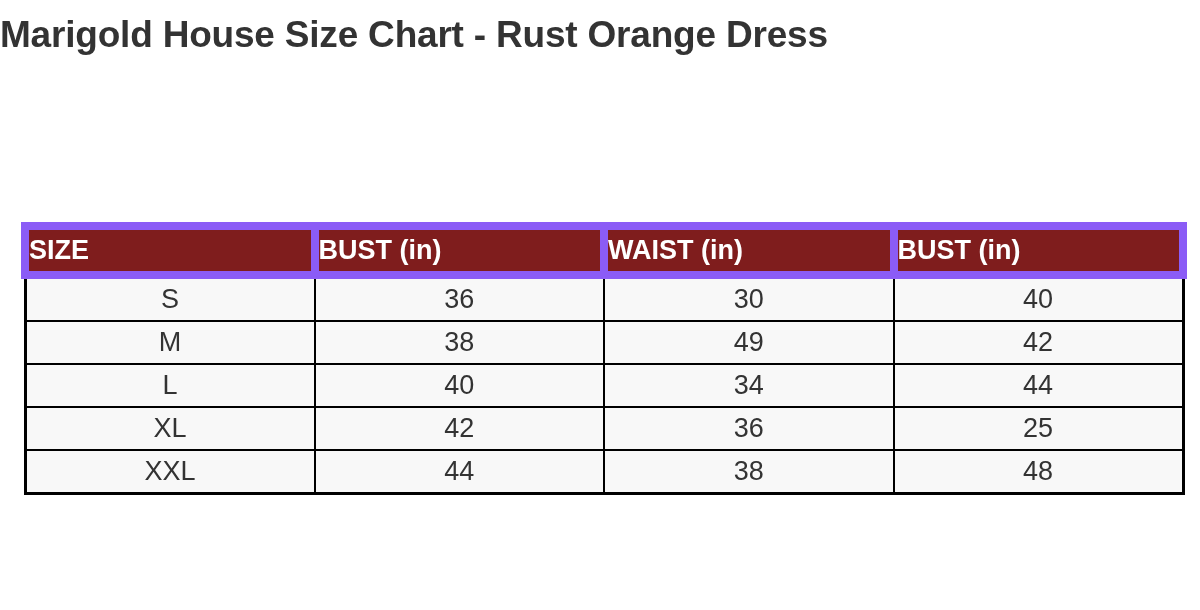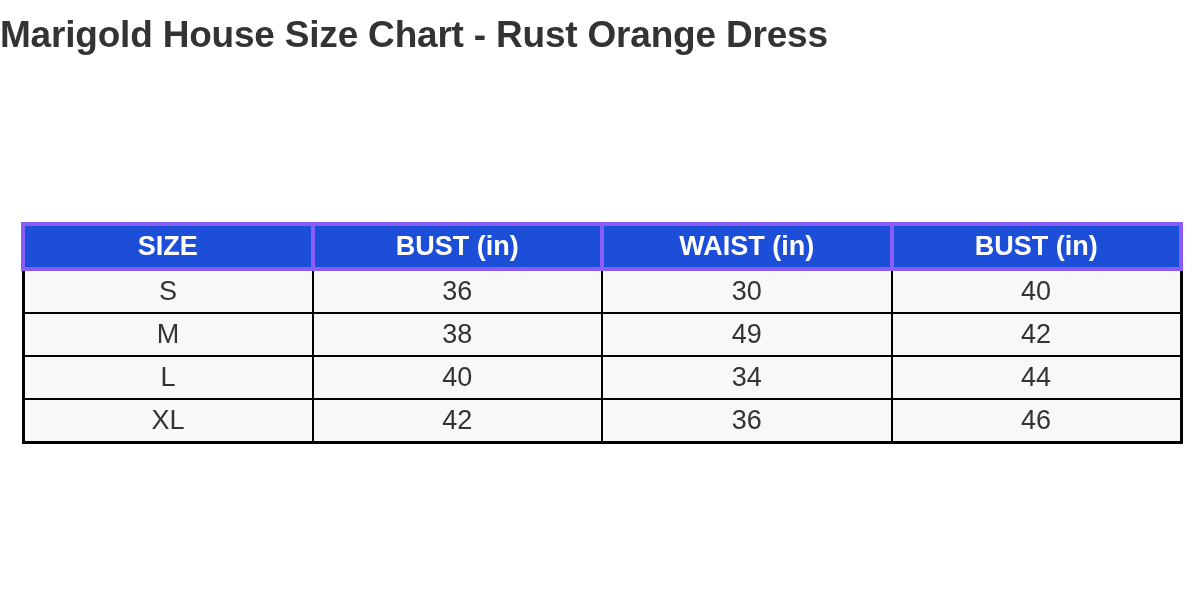--- a/index.html
+++ b/index.html
@@ -46,29 +46,29 @@
     border-collapse: collapse;
     table-layout: fixed;
     border: 3px solid #000000;
   }
 
   table.size-table col {
     width: 289.5px;
   }
 
   table.size-table th {
-    background: #1d4ed8;
+    background: #7f1d1d;
     color: #ffffff;
     font-size: 27px;
     font-weight: bold;
-    text-align: center;
+    text-align: left;
     height: 41px;
     line-height: 41px;
     padding: 0;
-    border: 4px solid #8b5cf6;
+    border: 8px solid #8b5cf6;
     box-sizing: border-box;
     white-space: nowrap;
   }
 
   table.size-table td {
     background: #f8f8f8;
     color: #333333;
     font-size: 27px;
     font-weight: normal;
     text-align: center;
@@ -119,19 +119,25 @@
         <tr>
           <td>L</td>
           <td>40</td>
           <td>34</td>
           <td>44</td>
         </tr>
         <tr>
           <td>XL</td>
           <td>42</td>
           <td>36</td>
-          <td>46</td>
+          <td>25</td>
+        </tr>
+        <tr>
+          <td>XXL</td>
+          <td>44</td>
+          <td>38</td>
+          <td>48</td>
         </tr>
       </tbody>
     </table>
   </div>
 
 </div>
 
 </body></html>

